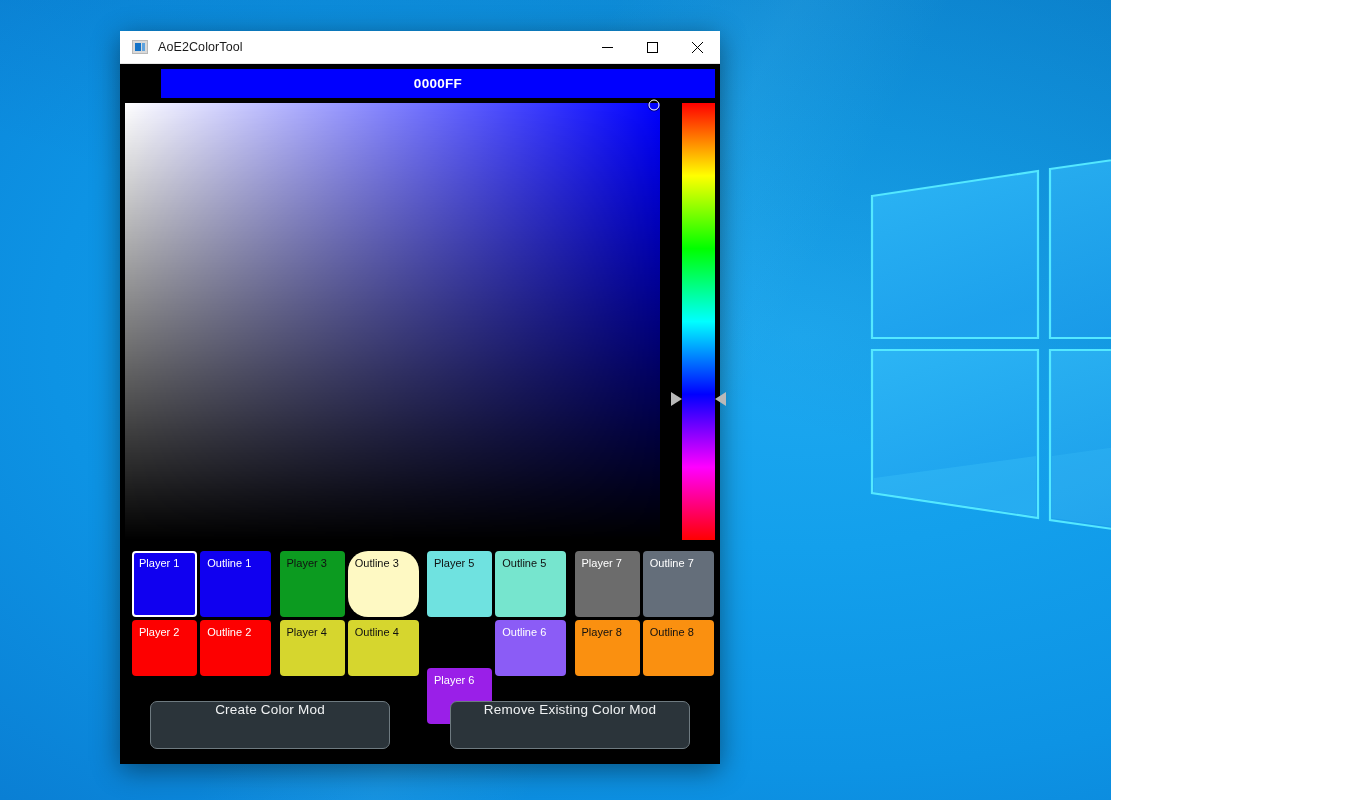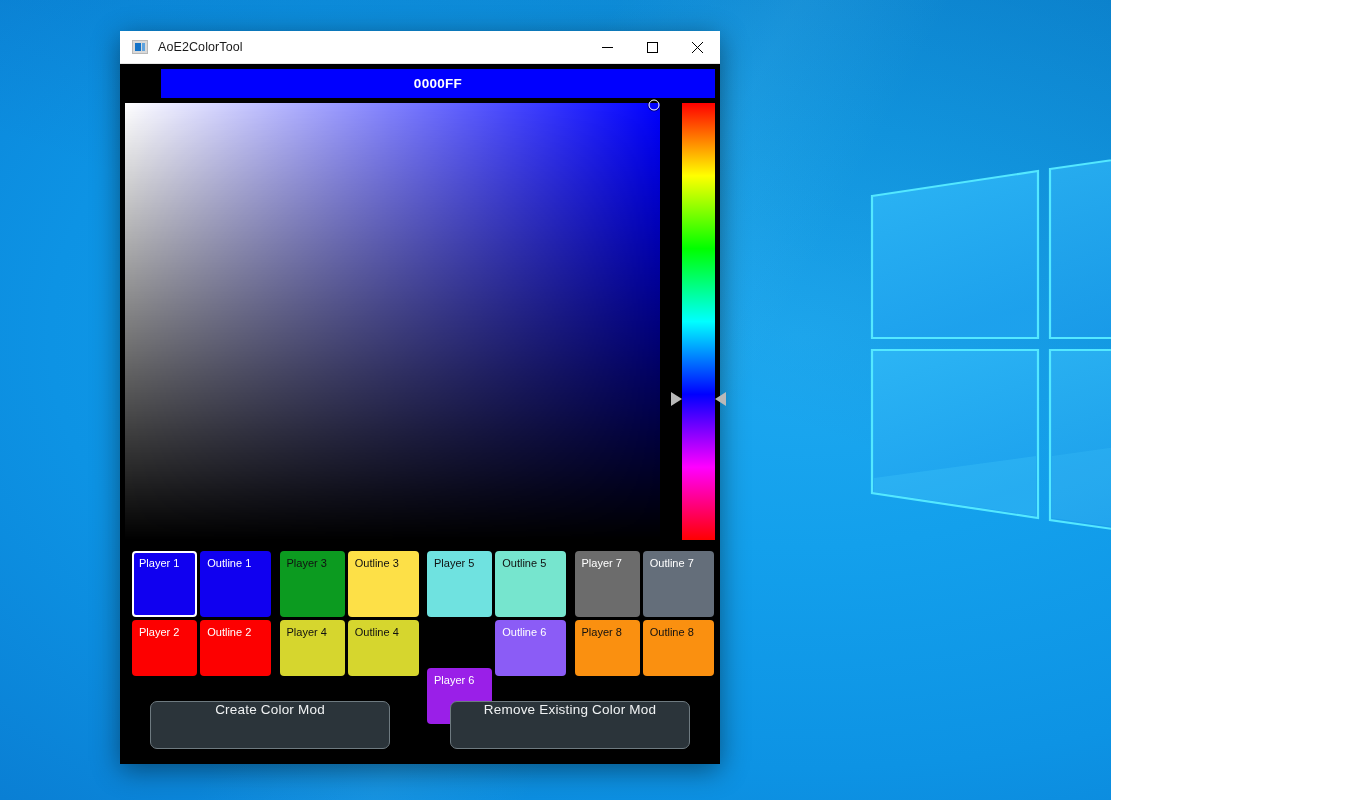--- a/index.html
+++ b/index.html
@@ -265,21 +265,21 @@
         <div class="swatch" style="background-color: rgb(16, 0, 240); color: rgb(255, 255, 255);">
           <span>Outline 1</span>
         </div>
       </div>
       <div class="swatch-cell pair-gap-left">
         <div class="swatch" style="background-color: rgb(12, 155, 32); color: rgb(17, 17, 17);">
           <span>Player 3</span>
         </div>
       </div>
       <div class="swatch-cell">
-        <div class="swatch" style="background-color: #fde047; color: rgb(17, 17, 17);">
+        <div class="swatch" style="background-color: #fef9c3; color: rgb(17, 17, 17); border-radius: 20px;">
           <span>Outline 3</span>
         </div>
       </div>
       <div class="swatch-cell pair-gap-left">
         <div class="swatch" style="background-color: rgb(111, 226, 224); color: rgb(17, 17, 17);">
           <span>Player 5</span>
         </div>
       </div>
       <div class="swatch-cell">
         <div class="swatch" style="background-color: rgb(118, 229, 206); color: rgb(17, 17, 17);">

